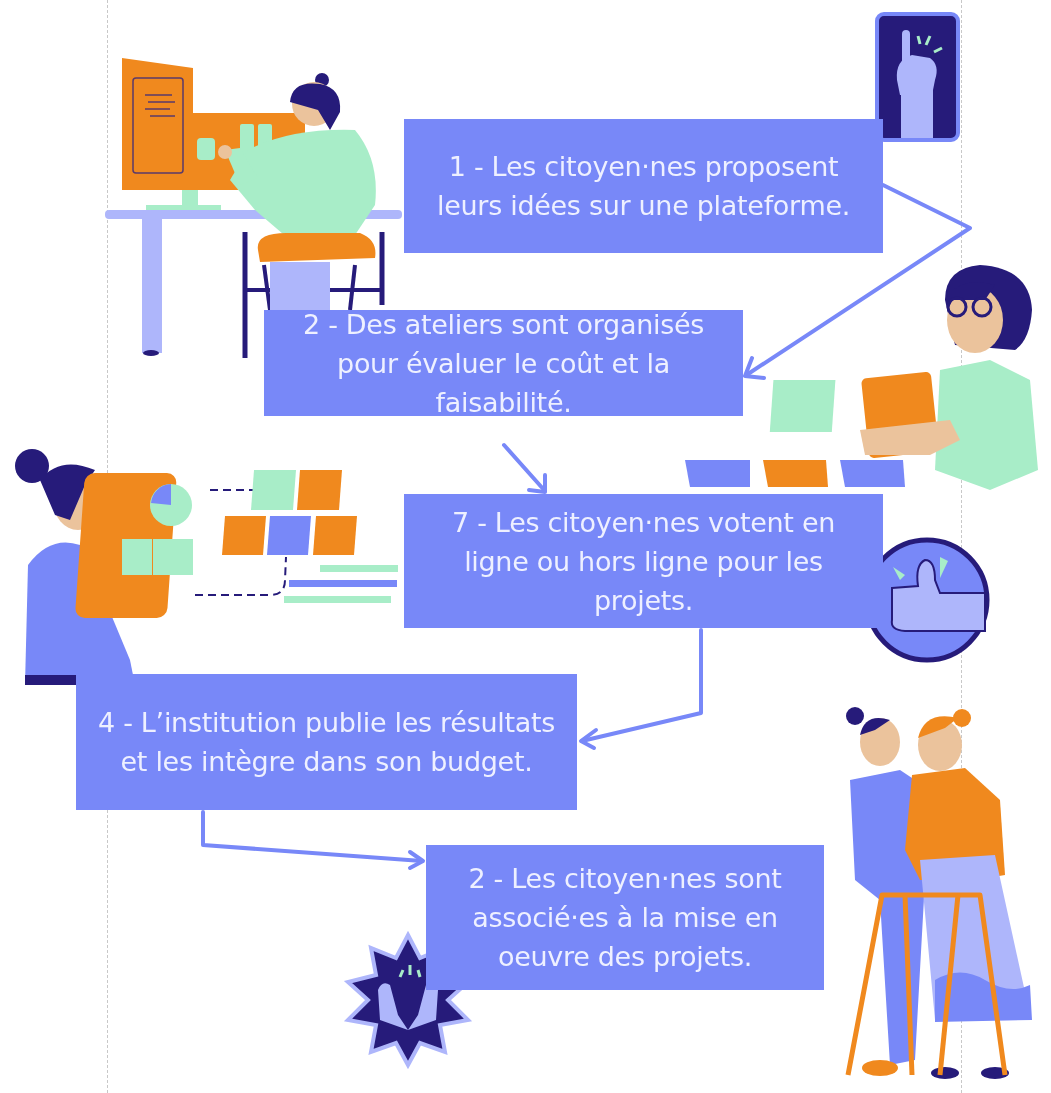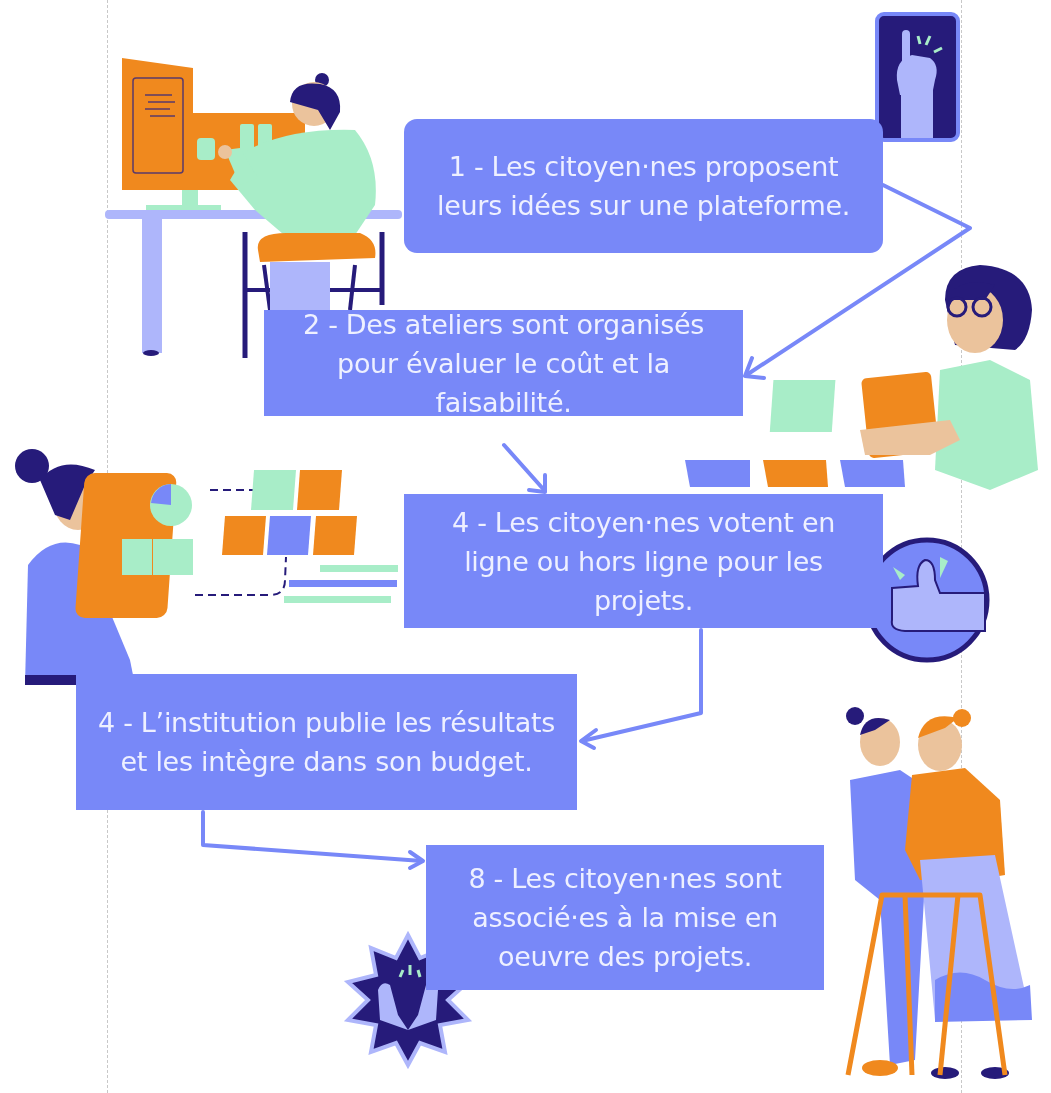--- a/index.html
+++ b/index.html
@@ -155,31 +155,31 @@
       <polyline points="701,630 701,713 582,741"></polyline>
       <polyline points="596,730 581,741 594,748"></polyline>
     </g>
     <g>
       <polyline points="203,812 203,845 422,861"></polyline>
       <polyline points="410,852 423,861 410,868"></polyline>
     </g>
   </g>
 </svg>
 
-<div class="step" style="left:404px; top:119px; width:479px; height:134px;border-radius:13px;">
+<div class="step" style="left:404px; top:119px; width:479px; height:134px;">
   <span>1 - Les citoyen·nes proposent leurs idées sur une plateforme.</span>
 </div>
 
 <div class="step" style="left:264px; top:310px; width:479px; height:106px;">
   <span>2 - Des ateliers sont organisés pour évaluer le coût et la faisabilité.</span>
 </div>
 
 <div class="step" style="left:404px; top:494px; width:479px; height:134px;">
-  <span>4 - Les citoyen·nes votent en ligne ou hors ligne pour les projets.</span>
+  <span>7 - Les citoyen·nes votent en ligne ou hors ligne pour les projets.</span>
 </div>
 
 <div class="step" style="left:76px; top:674px; width:501px; height:136px;">
   <span>4 - L’institution publie les résultats et les intègre dans son budget.</span>
 </div>
 
 <div class="step" style="left:426px; top:845px; width:398px; height:145px; padding:4px 28px;">
-  <span>8 - Les citoyen·nes sont associé·es à la mise en oeuvre des projets.</span>
+  <span>2 - Les citoyen·nes sont associé·es à la mise en oeuvre des projets.</span>
 </div>
 
 </body></html>

